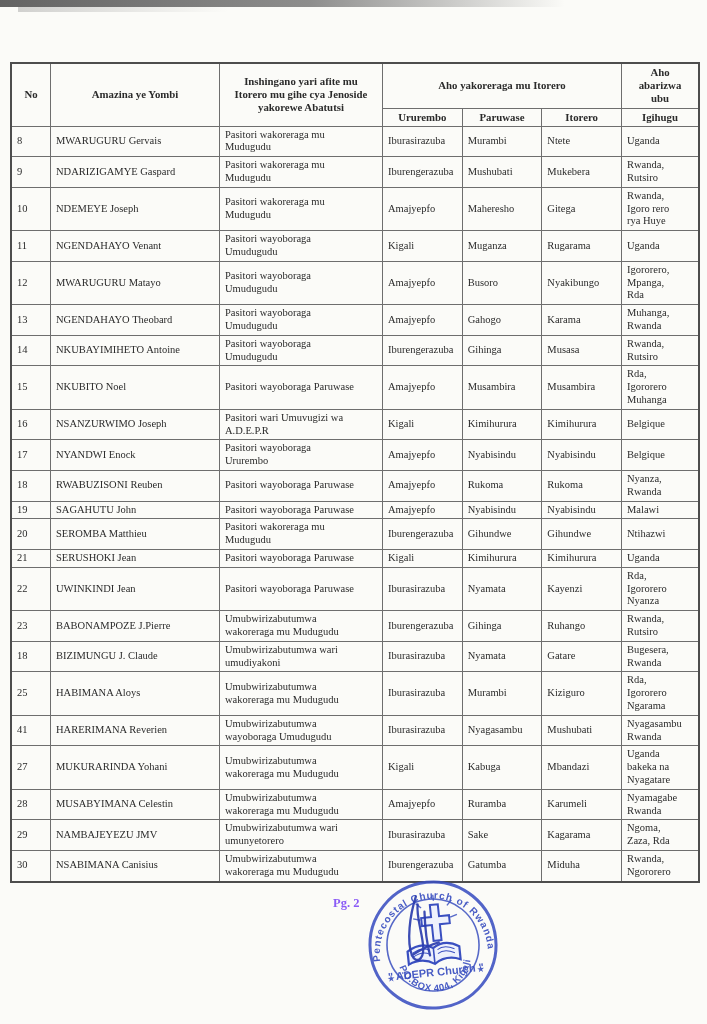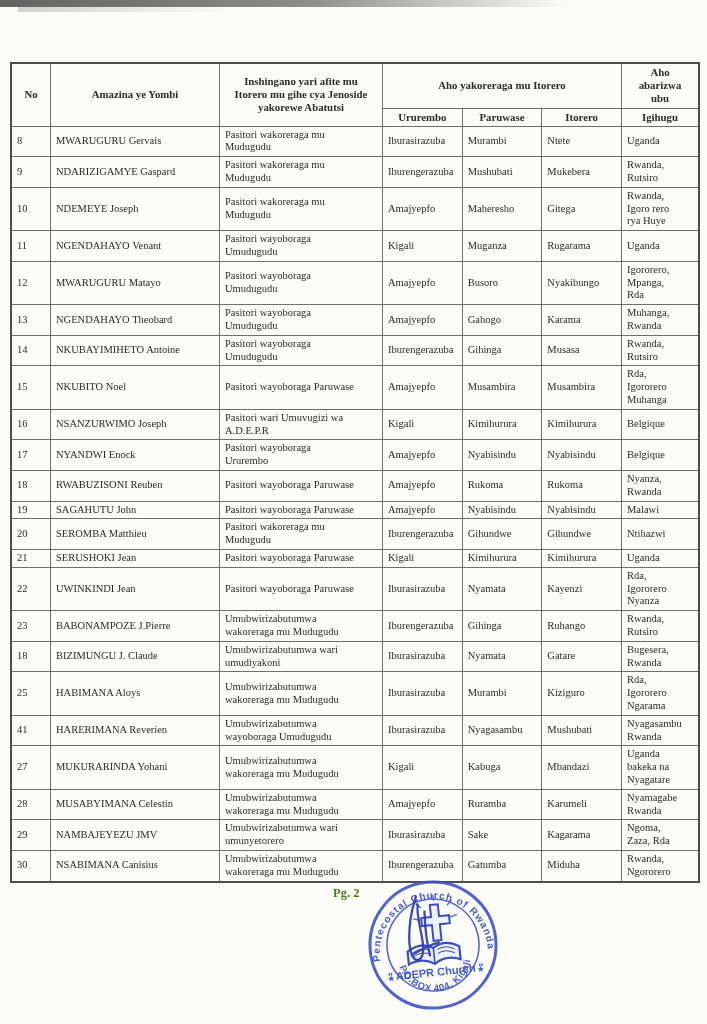--- a/index.html
+++ b/index.html
@@ -40,22 +40,22 @@
   .pre { white-space:pre-line; }
   .col-no { width:28px; }
   .col-name { width:158px; }
   .col-role { width:152px; white-space:pre-line; }
   .col-ururembo { width:92px; }
   .col-paruwase { width:66px; }
   .col-itorero { width:82px; }
   .col-igihugu { width:66px; white-space:pre-line; }
   .footer { position:relative; height:140px; }
   .page-num {
-    position:absolute; left:333px; top:3px;
-    font-weight:bold; font-size:12.5px; color:#4d7c0f;
+    position:absolute; left:333px; top:13px;
+    font-weight:bold; font-size:12.5px; color:#8b5cf6;
   }
   .stamp {
     position:absolute; left:365px; top:-6px;
     transform:rotate(-6deg);
   }
   .stamp text { font-family:"Liberation Sans", sans-serif; }
 </style>
 </head>
 <body>
 

